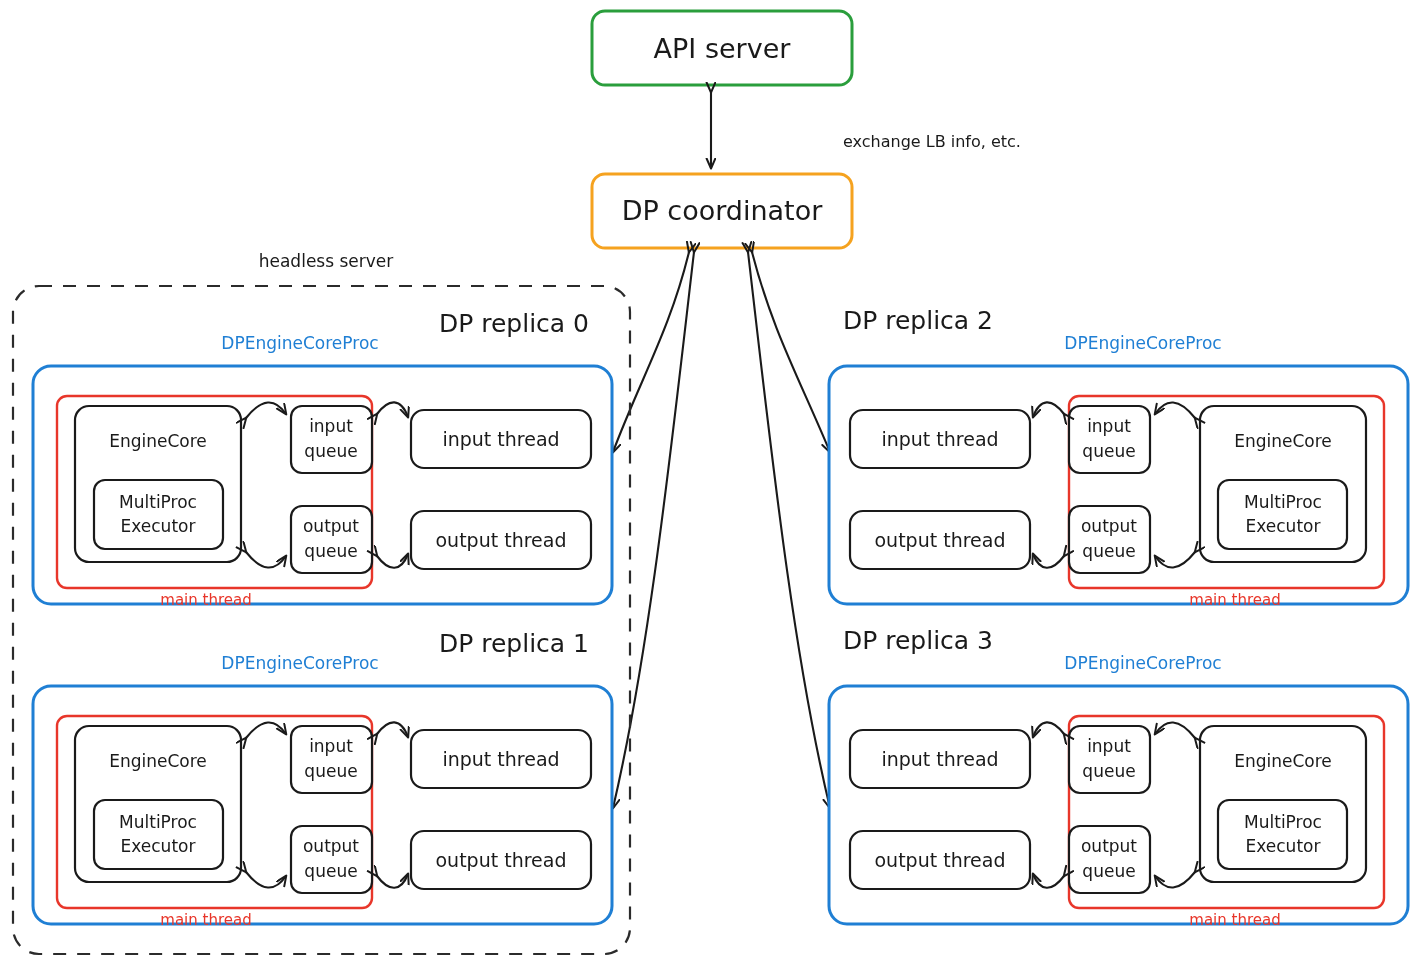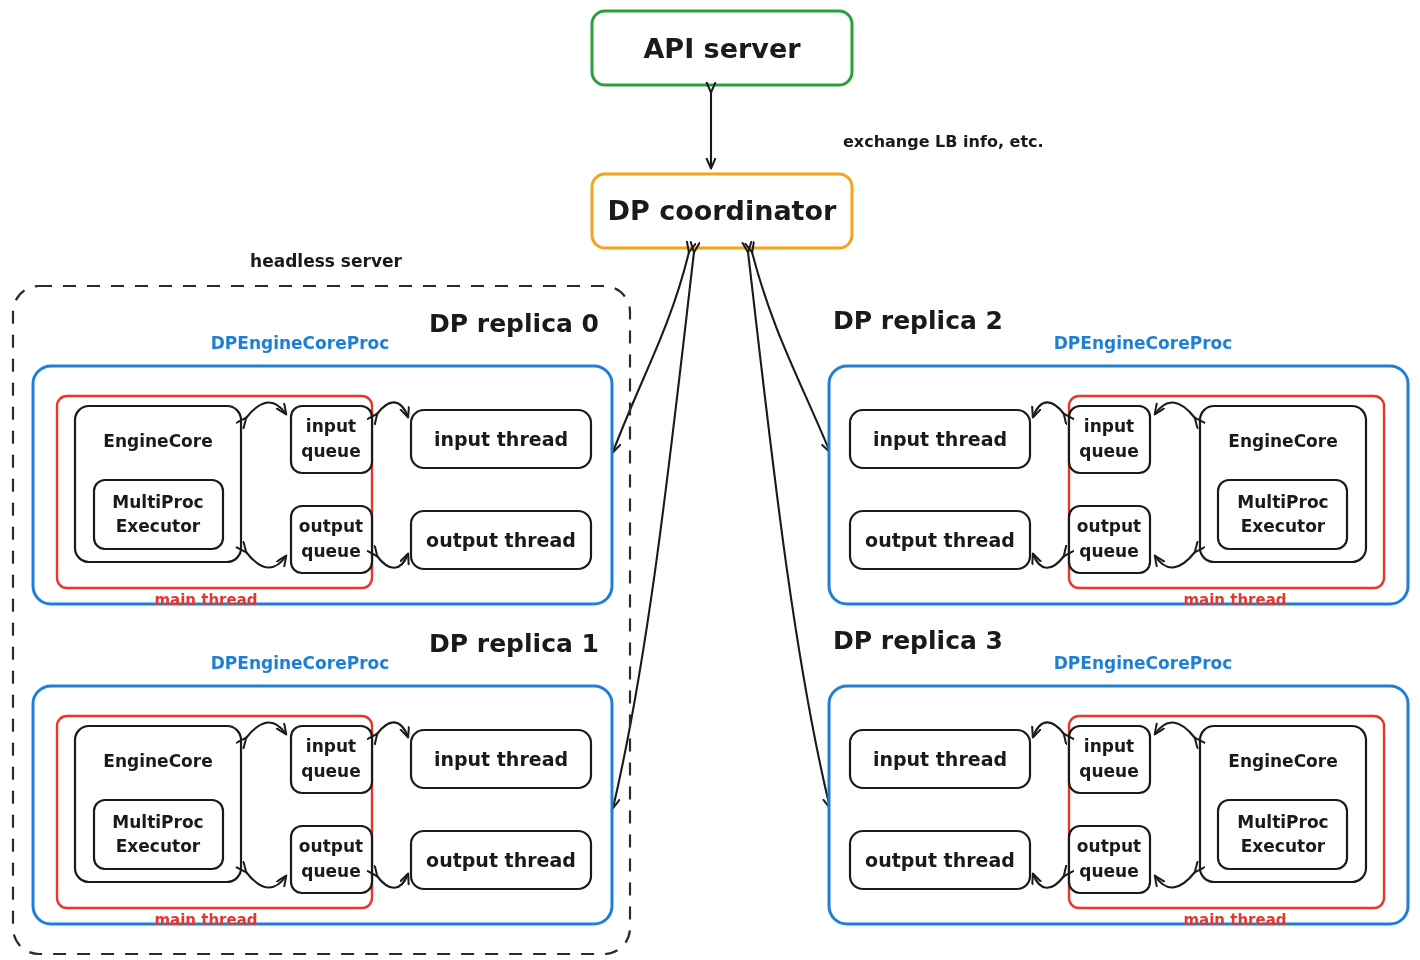--- a/index.html
+++ b/index.html
@@ -1,18 +1,18 @@
 <!DOCTYPE html>
 <html><head>
 <meta charset="utf-8">
 <style>
   html,body{margin:0;padding:0;background:#ffffff;}
   body{width:1420px;height:960px;overflow:hidden;
        font-family:"DejaVu Sans",sans-serif;}
-  #stage{position:relative;width:1420px;height:960px;background:#fff;font-weight:bold;}
+  #stage{position:relative;width:1420px;height:960px;background:#fff;}
   svg#diagram{position:absolute;inset:0;width:1420px;height:960px;}
   .nodeText{font-family:"DejaVu Sans",sans-serif;fill:#1a1a1a;text-anchor:middle;
             dominant-baseline:middle;}
   .t-title{font-size:27px;}
   .t-grouptitle{font-size:25px;}
   .t-box{font-size:19px;}
   .t-boxsm{font-size:17px;}
   .t-proc{font-size:17px;fill:#1f7fd4;}
   .t-main{font-size:15px;fill:#e8362a;}
   .t-edge{font-size:16px;fill:#1a1a1a;}

